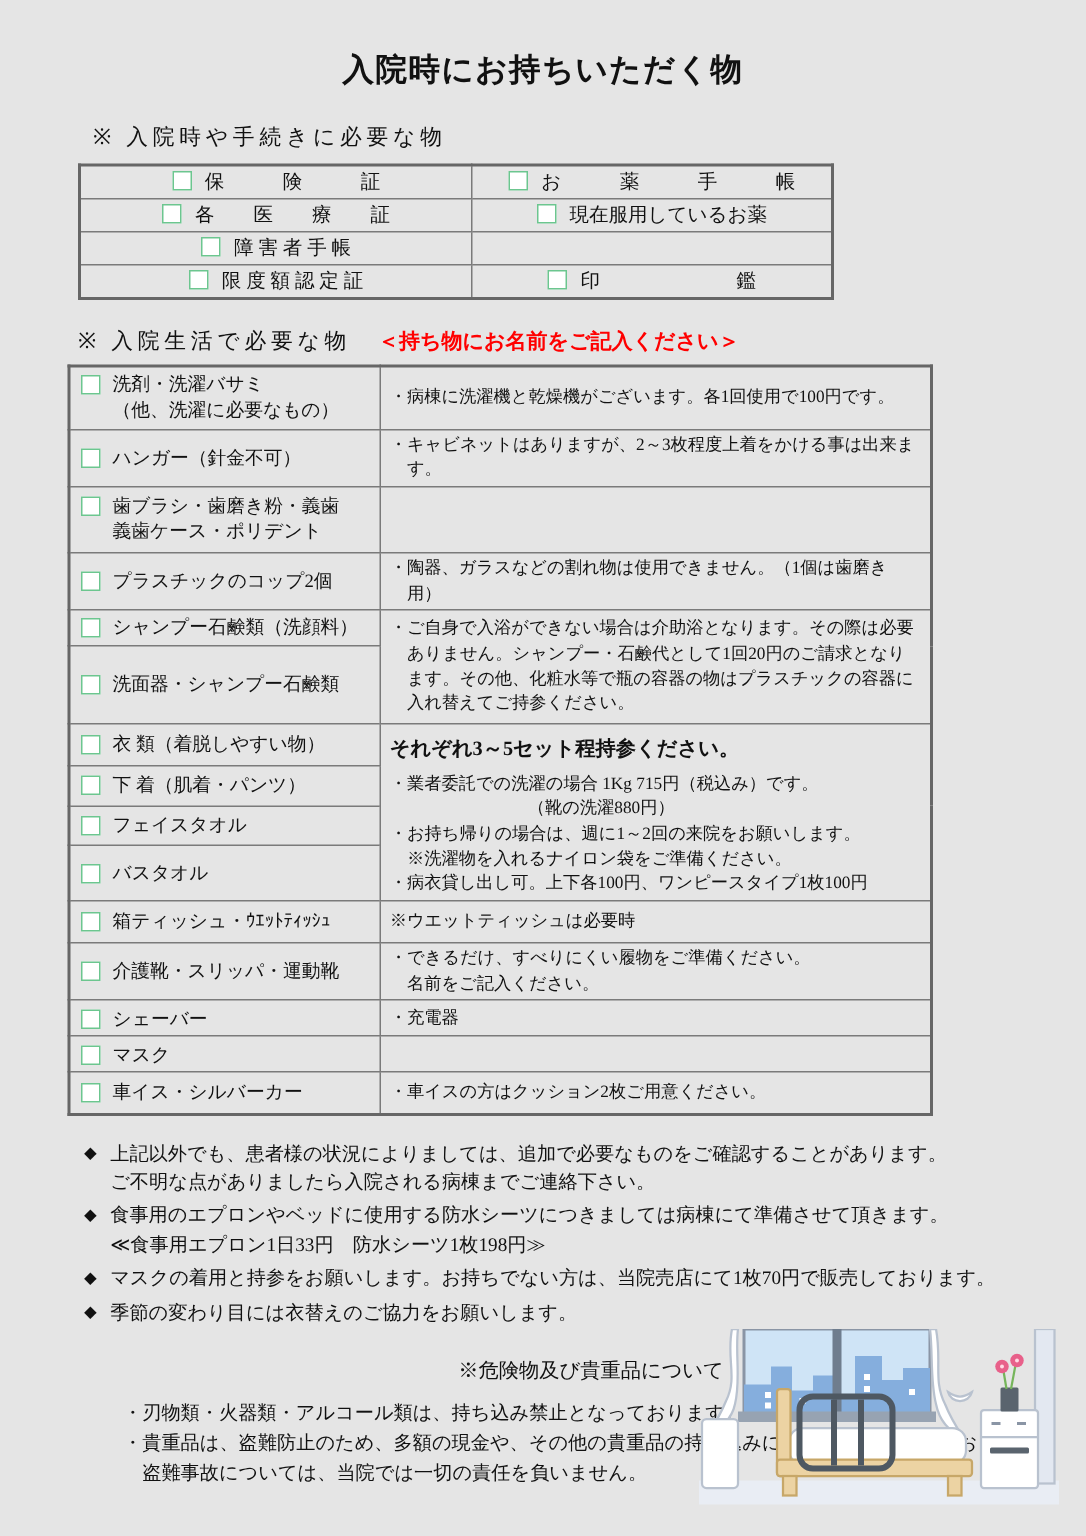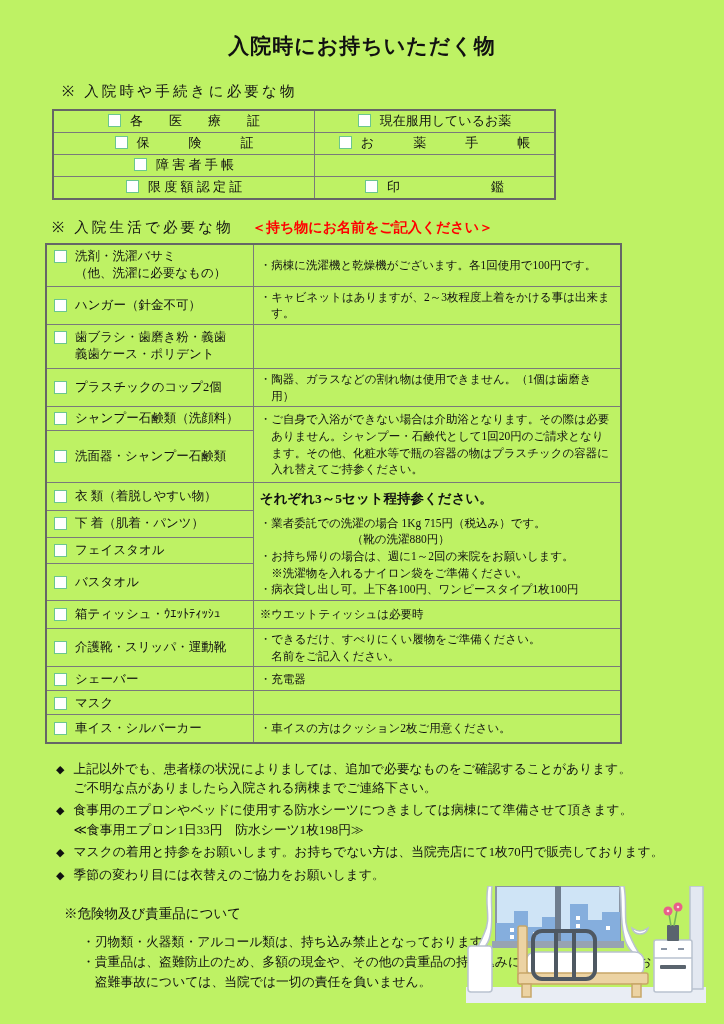--- a/index.html
+++ b/index.html
@@ -1,18 +1,18 @@
 <!DOCTYPE html>
 <html><head>
 <meta charset="utf-8">
 <style>
   html,body{margin:0;padding:0;background:#888;}
   .page{
     width:724px;height:1024px;position:relative;margin:0 auto;
-    background:#bef264;color:#111;
+    background:#e5e5e5;color:#111;
     font-family:"Liberation Serif","DejaVu Serif",serif;
     overflow:hidden;box-sizing:border-box;padding-top:32px;
   }
   .title{margin:0;text-align:center;font-size:21px;font-weight:bold;letter-spacing:1px;}
   .sec-head{margin:20px 0 8px 62px;font-size:14.5px;}
   .sec-head .htext{letter-spacing:.22em;margin-left:10px;}
   .red-note{color:#ff0000;font-weight:bold;font-size:14px;margin-left:18px;letter-spacing:0;}
   table{border-collapse:collapse;}
   .t1{margin-left:52px;width:504px;border:2px solid #666;}
   .t1 td{border:1.2px solid #7a7a7a;height:21px;font-size:13px;text-align:center;padding:0 4px;}
@@ -27,55 +27,55 @@
   .cb{flex:0 0 auto;display:inline-block;width:11px;height:11px;background:#fff;
       border:1.6px solid #6cc68f;margin-top:2px;}
   .t1 .cb{margin-top:0;}
   .hang{padding-left:1em;text-indent:-1em;}
   .pre{white-space:pre-line;}
   .prewrap{white-space:pre-wrap;}
   .clothes-header{font-size:13.5px;font-weight:bold;margin:2px 0 6px 0;}
   .notes{margin:16px 0 0 56px;width:648px;font-size:12.8px;line-height:1.5;}
   .note-item{display:flex;gap:9px;margin-bottom:3px;}
   .diamond{font-size:11px;line-height:1.8;}
-  .valuables-head{margin:20px 0 10px 64px;font-size:13.5px;}
+  .valuables-head{margin:20px 0 10px 64px;font-size:13.5px;text-align:center;}
   .valuables-lines{margin-left:82px;width:628px;font-size:12.8px;line-height:1.55;}
   .illus{position:absolute;right:18px;bottom:10px;}
 </style>
 </head>
 <body>
 
 <div class="page">
 
   <h1 class="title">入院時にお持ちいただく物</h1>
 
   <div class="sec-head">
     <span>※</span><span class="htext">入院時や手続きに必要な物</span>
   </div>
 
   <table class="t1">
     <tbody>
         <tr>
+      <td style="width:252px;"><span class="icell1">
+              <span class="cb"></span>
+              <span>保　　　険　　　証</span>
+            </span></td>
+      <td><span class="icell1">
+              <span class="cb"></span>
+              <span>お　　　薬　　　手　　　帳</span>
+            </span></td>
+    </tr>
+    <tr>
       <td><span class="icell1">
               <span class="cb"></span>
               <span>各　　医　　療　　証</span>
             </span></td>
       <td><span class="icell1">
               <span class="cb"></span>
               <span>現在服用しているお薬</span>
-            </span></td>
-    </tr>
-    <tr>
-      <td style="width:252px;"><span class="icell1">
-              <span class="cb"></span>
-              <span>保　　　険　　　証</span>
-            </span></td>
-      <td><span class="icell1">
-              <span class="cb"></span>
-              <span>お　　　薬　　　手　　　帳</span>
             </span></td>
     </tr>
     <tr>
       <td><span class="icell1">
               <span class="cb"></span>
               <span>障 害 者 手 帳</span>
             </span></td>
       <td></td>
     </tr>
     <tr>

